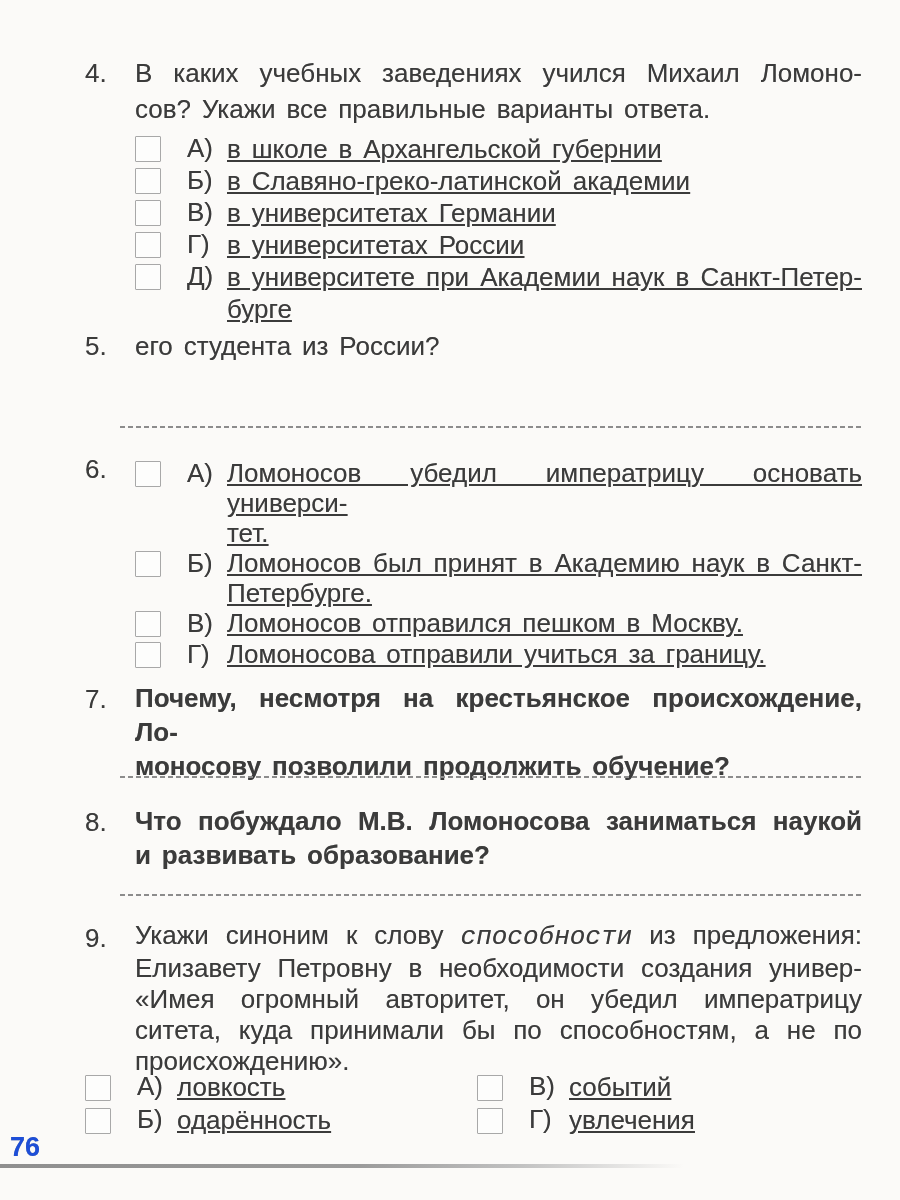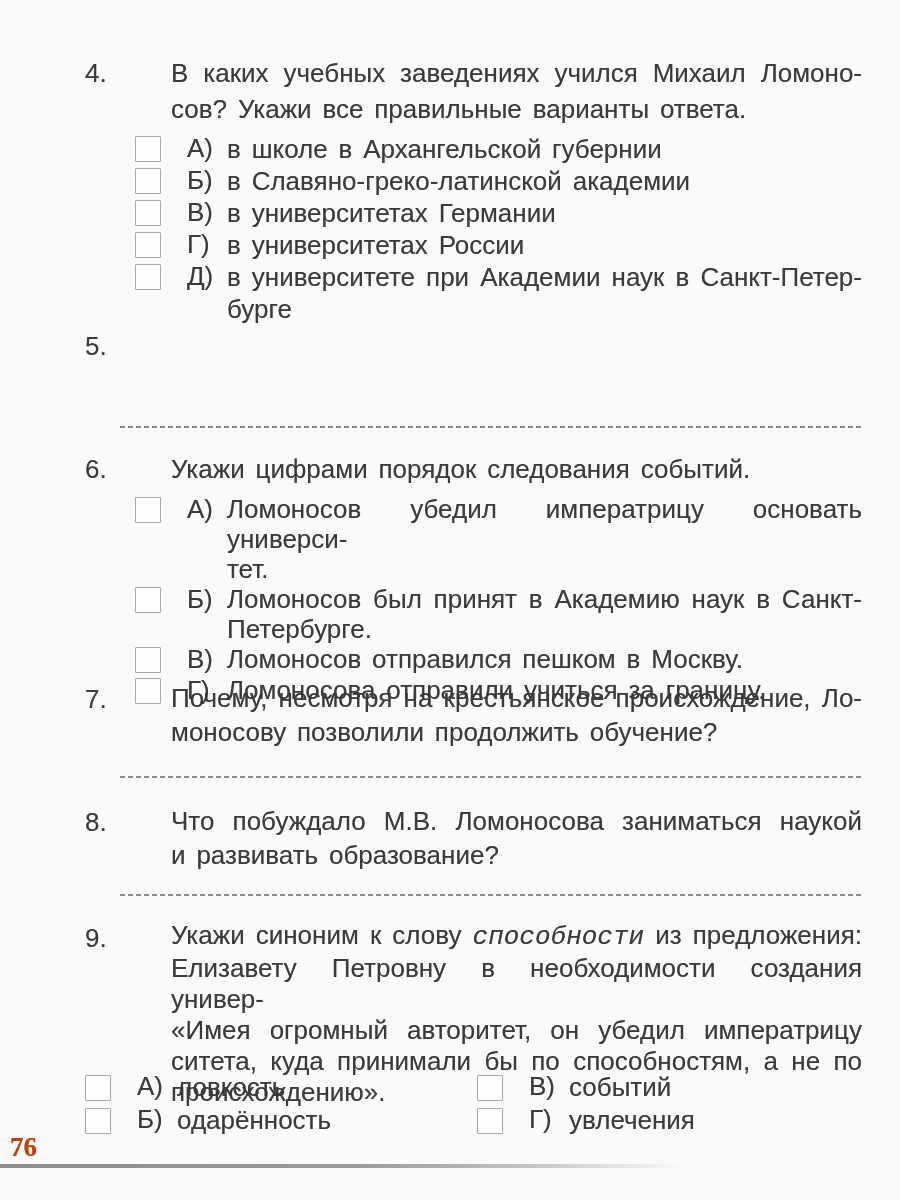--- a/index.html
+++ b/index.html
@@ -22,41 +22,41 @@
     position: absolute;
     left: 85px; right: 38px;
     display: flex;
     align-items: flex-start;
   }
   .qnum {
     flex: 0 0 50px;
     line-height: 36px;
   }
   .qbody { flex: 1 1 auto; min-width: 0; }
-  .qline { display: block; line-height: 36px; margin-left: 36px; }
+  .qline { display: block; line-height: 36px; }
   .lh31 .qline { line-height: 31px; }
-  .lh34 .qline { line-height: 34px; }
+  .lh34 .qline { line-height: 34px; font-weight: bold; }
   .j { text-align: justify; text-align-last: justify; }
   .it { font-style: italic; font-family: Liberation Mono, monospace; }
   .opts { margin-top: 6px; }
   .opts-q6 { margin-top: 7px; }
   .opt { display: flex; align-items: flex-start; }
   .opt-lh32 .oline { line-height: 32px; }
   .opt-lh30 .oline { line-height: 30px; }
   .box {
     flex: 0 0 26px;
     width: 26px; height: 26px;
     margin: 3px 26px 0 0;
     border: 1.5px solid #a8a8a8;
     background: rgba(255,255,255,0.6);
     border-radius: 1px;
     box-sizing: border-box;
   }
   .letter { flex: 0 0 40px; }
-  .otext { flex: 1 1 auto; min-width: 0; }
+  .otext { flex: 1 1 auto; min-width: 0; text-decoration: underline; }
   .oline { display: block; line-height: 32px; }
   .answer-line {
     position: absolute;
     left: 120px; right: 38px;
     height: 2px;
     background: repeating-linear-gradient(90deg, #8c8c8c 0 5px, rgba(140,140,140,0) 5px 8px);
   }
   .q9opts {
     position: absolute;
     left: 85px; right: 38px;
@@ -64,22 +64,21 @@
     display: grid;
     grid-template-columns: 392px 1fr;
   }
   .q9opts .oline { line-height: 33px; }
   .q9opts .box { margin-top: 4px; }
   .page-number {
     position: absolute;
     left: 10px; top: 1132px;
     font-weight: 700;
     font-size: 27px;
-    color: #c2410c;
-    font-family: Liberation Serif, serif;
+    color: #1d4ed8;
   }
   .bottom-rule {
     position: absolute;
     left: 0; top: 1164px;
     width: 100%; height: 4px;
     background: linear-gradient(to right, #8f8f8f 0%, #9b9b9b 40%, #c2c2c2 58%, rgba(194,194,194,0) 76%);
   }
 </style>
 </head>
 <body>
@@ -128,29 +127,29 @@
             <span class="oline">бурге</span>
           </span>
         </div>
       </div>
     </div>
   </div>
 
   <div class="section" style="top:328px">
     <span class="qnum">5.</span>
     <div class="qbody">
+      <div class="qline">его студента из России?</div>
     </div>
   </div>
 
   <div class="answer-line" style="top:426px"></div>
 
   <div class="section" style="top:451px">
     <span class="qnum">6.</span>
     <div class="qbody">
-      <div class="qline">Укажи цифрами порядок следования событий.</div>
       <div class="opts opts-q6 opt-lh30">
         <div class="opt">
           <span class="box"></span>
           <span class="letter">А)</span>
           <span class="otext">
             <span class="oline j">Ломоносов убедил императрицу основать универси-</span>
             <span class="oline">тет.</span>
           </span>
         </div>
         <div class="opt">

